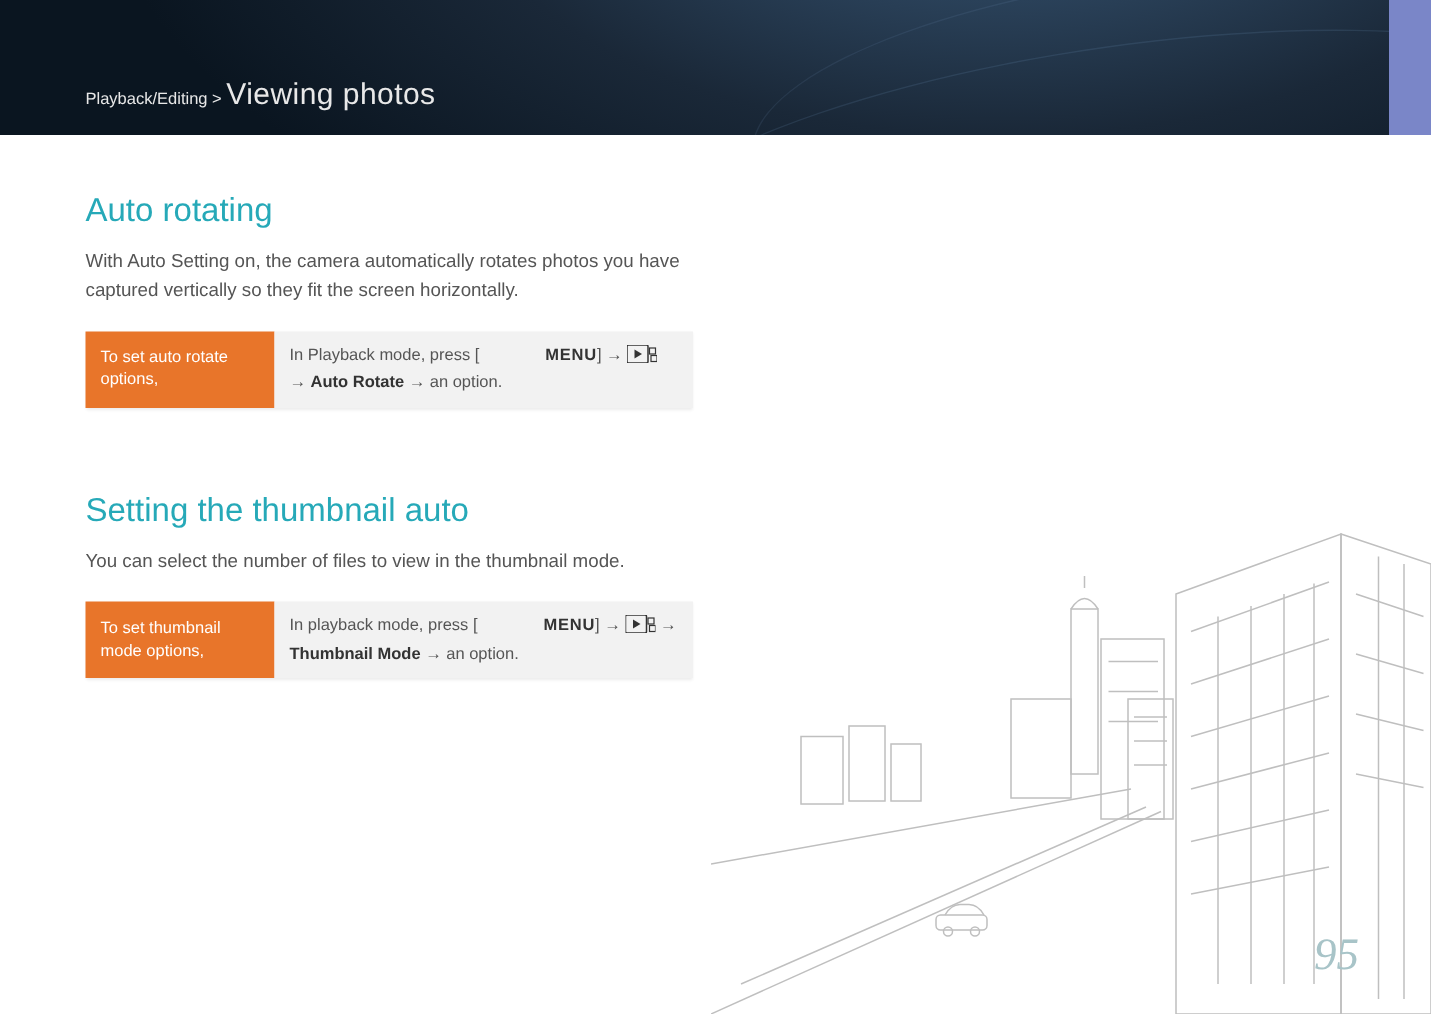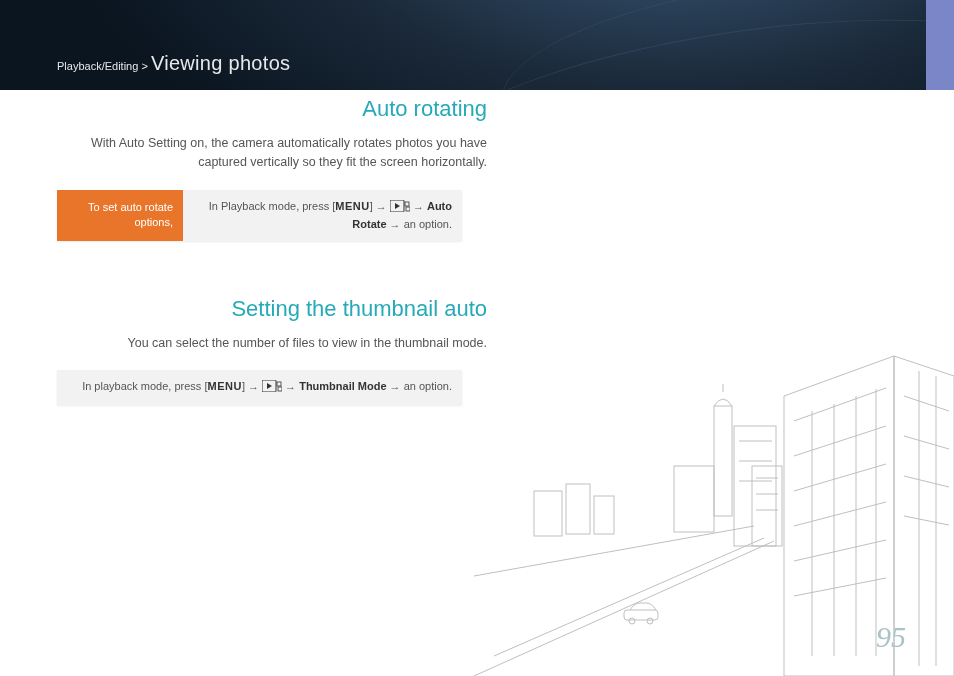--- a/index.html
+++ b/index.html
@@ -50,24 +50,23 @@
     font-weight: 300;
     text-align: center;
   }
   .breadcrumb .section-title {
     font-size: 20px;
     font-weight: 300;
     letter-spacing: 0.3px;
   }
   .content {
     position: absolute;
-    top: 96px;
+    top: 127px;
     left: 57px;
     width: 430px;
-    text-align: right;
   }
   .h2 {
     color: #26a9b8;
     font-size: 22px;
     font-weight: 400;
     margin-bottom: 12px;
   }
   .body-text {
     color: #555;
     font-size: 12.5px;
@@ -96,20 +95,21 @@
     padding: 8px 10px;
     flex: 1;
     line-height: 1.5;
   }
   .grey-box b { color: #333; font-weight: bold; }
   .menu-word {
     font-weight: bold;
     font-family: Arial, sans-serif;
     letter-spacing: 0.5px;
     color: #333;
+    padding-left: 44px;
   }
   .play-icon {
     display: inline-block;
     vertical-align: -2px;
   }
   .block2 { margin-top: 55px; }
   .page-number {
     position: absolute;
     bottom: 22px;
     right: 48px;
@@ -155,20 +155,21 @@
               <rect x="16" y="7" width="4" height="4" fill="none" stroke="#333" stroke-width="0.8"></rect>
             </svg></span><span> → </span><b>Auto Rotate</b><span> → an option.</span>
       </div>
     </div>
   </div>
 
   <div class="block2">
     <div class="h2">Setting the thumbnail auto</div>
     <div class="body-text">You can select the number of files to view in the thumbnail mode.</div>
     <div class="instruction-row">
+      <div class="orange-box">To set thumbnail mode options,</div>
       <div class="grey-box">
         <span>In playback mode, press [</span><span class="menu-word">MENU</span><span>] → </span><span class="play-icon"><svg width="20" height="12" viewBox="0 0 20 12">
               <rect x="0" y="0" width="14" height="12" rx="1" fill="none" stroke="#333" stroke-width="1"></rect>
               <polygon points="5,3 10,6 5,9" fill="#333"></polygon>
               <rect x="15" y="2" width="4" height="4" fill="none" stroke="#333" stroke-width="0.8"></rect>
               <rect x="16" y="7" width="4" height="4" fill="none" stroke="#333" stroke-width="0.8"></rect>
             </svg></span><span> → </span><b>Thumbnail Mode</b><span> → an option.</span>
       </div>
     </div>
   </div>

